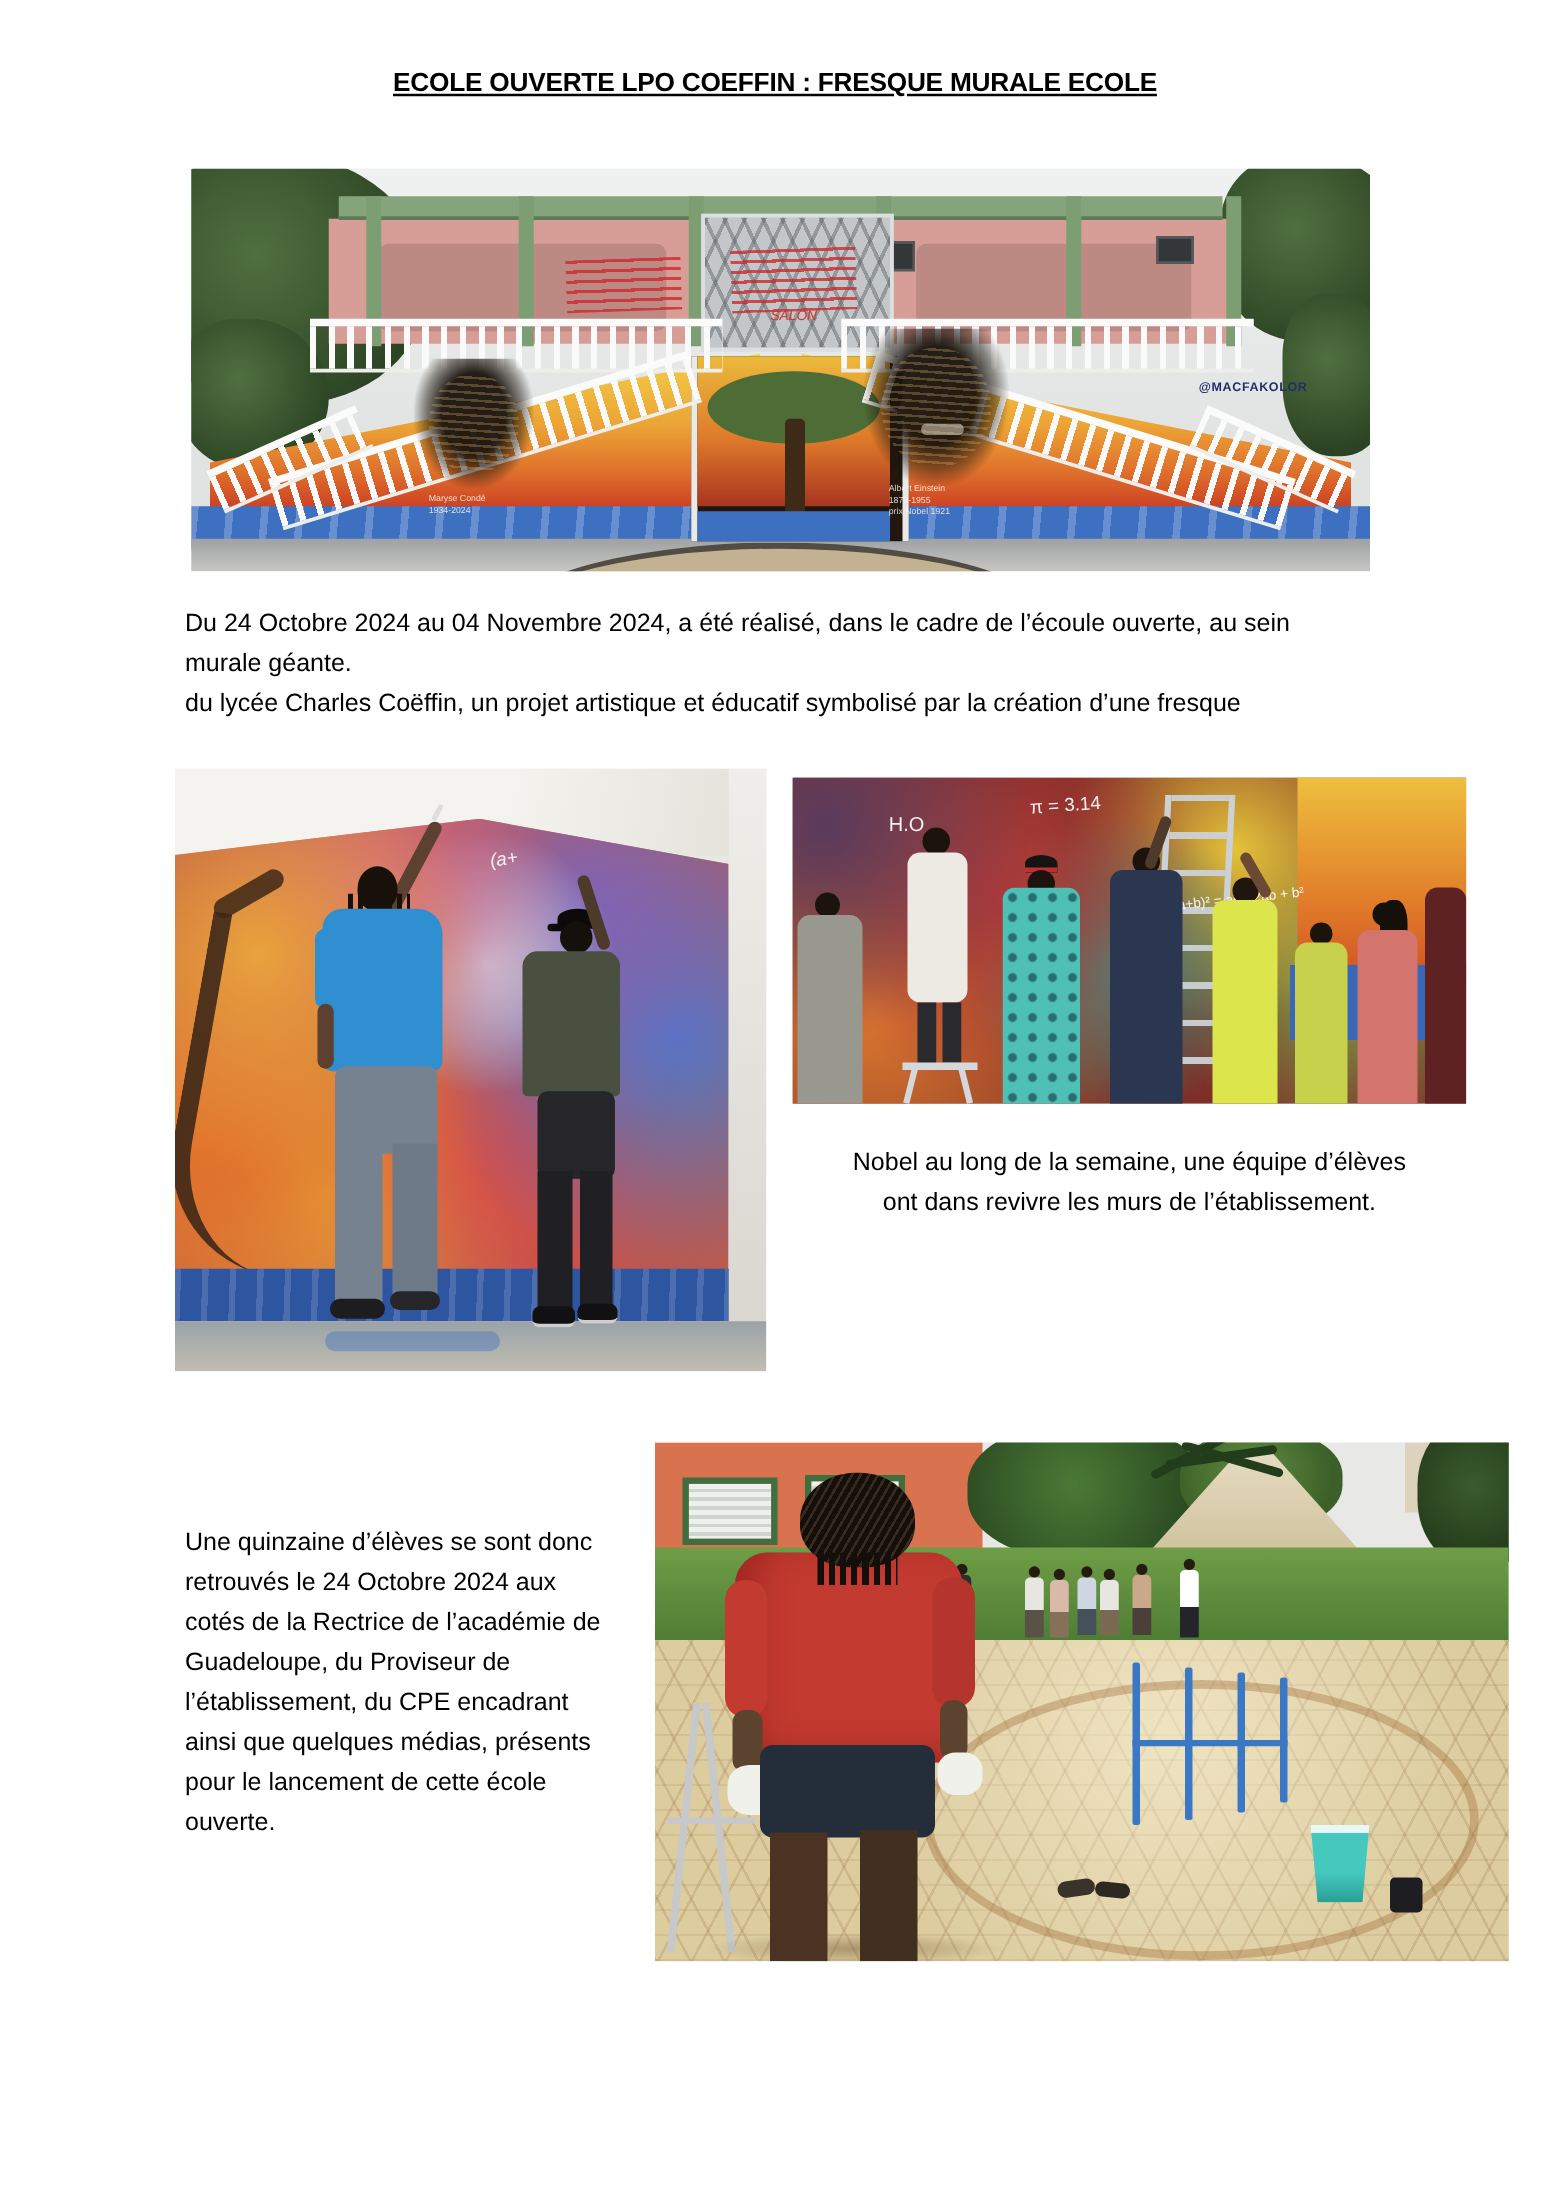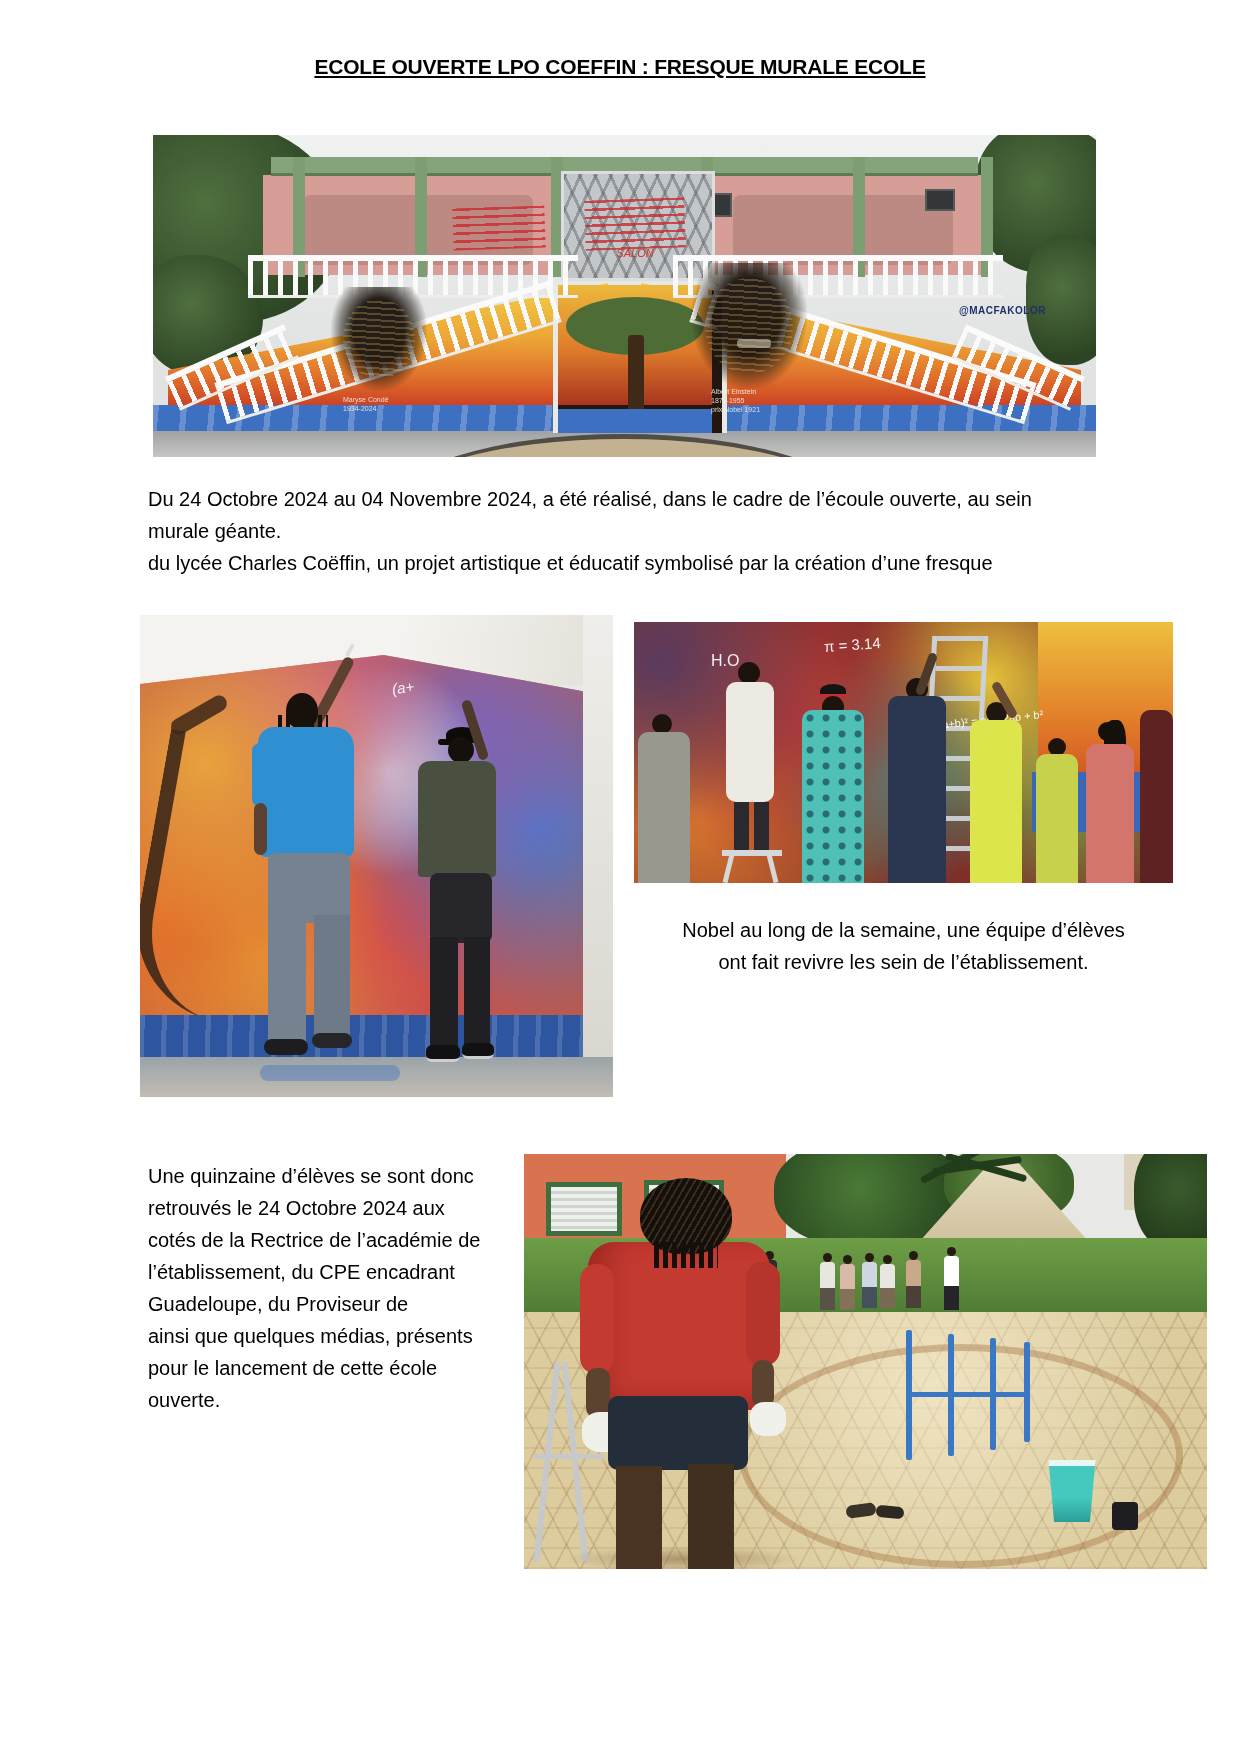--- a/index.html
+++ b/index.html
@@ -6,21 +6,21 @@
   .page{position:relative;width:1240px;height:1754px;background:#ffffff;
         font-family:"Liberation Sans","DejaVu Sans",sans-serif;color:#000;overflow:hidden;}
 
   
   .doc-title{position:absolute;top:55px;left:0;width:100%;text-align:center;
              font-size:21px;font-weight:bold;text-decoration:underline;letter-spacing:-0.2px;}
   .para{position:absolute;font-size:20px;line-height:32px;color:#000;}
   .para .tline{display:block;}
   .para-intro{left:148px;top:483px;width:900px;}
   .para-caption{left:634px;top:914px;width:539px;text-align:center;}
-  .para-launch{left:148px;top:1160px;width:372px;}
+  .para-launch{left:148px;top:1218px;width:372px;}
 
   
   .photo{position:absolute;overflow:hidden;background:#e8e8e6;}
   .photo div{position:absolute;}
   .ph1{left:153px;top:135px;width:943px;height:322px;}
   .ph2{left:140px;top:615px;width:473px;height:482px;}
   .ph3{left:634px;top:622px;width:539px;height:261px;}
   .ph4{left:524px;top:1154px;width:683px;height:415px;}
 
   
@@ -281,29 +281,29 @@
     <div class="fig-head" style="left:414px;top:116px;width:18px;height:18px;"></div>
     <div class="fig-torso" style="left:402px;top:132px;width:42px;height:129px;background:#c7d14b;"></div>
     <div class="fig-head" style="left:464px;top:100px;width:19px;height:19px;background:#16100b;"></div>
     <div style="left:470px;top:98px;width:22px;height:46px;background:#16100b;border-radius:40%;"></div>
     <div class="fig-torso" style="left:452px;top:122px;width:48px;height:139px;background:#d4756d;"></div>
     <div class="fig-torso" style="left:506px;top:88px;width:33px;height:173px;background:#5e2222;"></div>
   </div>
 
   <div class="para para-caption">
     <span class="tline">Nobel au long de la semaine, une équipe d’élèves</span>
-    <span class="tline">ont fait revivre les sein de l’établissement.</span>
+    <span class="tline">ont dans revivre les murs de l’établissement.</span>
   </div>
 
   <div class="para para-launch">
     <span class="tline">Une quinzaine d’élèves se sont donc</span>
     <span class="tline">retrouvés le 24 Octobre 2024 aux</span>
     <span class="tline">cotés de la Rectrice de l’académie de</span>
+    <span class="tline">Guadeloupe, du Proviseur de</span>
     <span class="tline">l’établissement, du CPE encadrant</span>
-    <span class="tline">Guadeloupe, du Proviseur de</span>
     <span class="tline">ainsi que quelques médias, présents</span>
     <span class="tline">pour le lancement de cette école</span>
     <span class="tline">ouverte.</span>
   </div>
 
   <div class="photo ph4">
     <div class="p4-bldg-l">
       <div class="p4-win" style="left:22px;top:28px;width:66px;height:44px;"></div>
       <div class="p4-win" style="left:120px;top:26px;width:70px;height:46px;"></div>
     </div>

